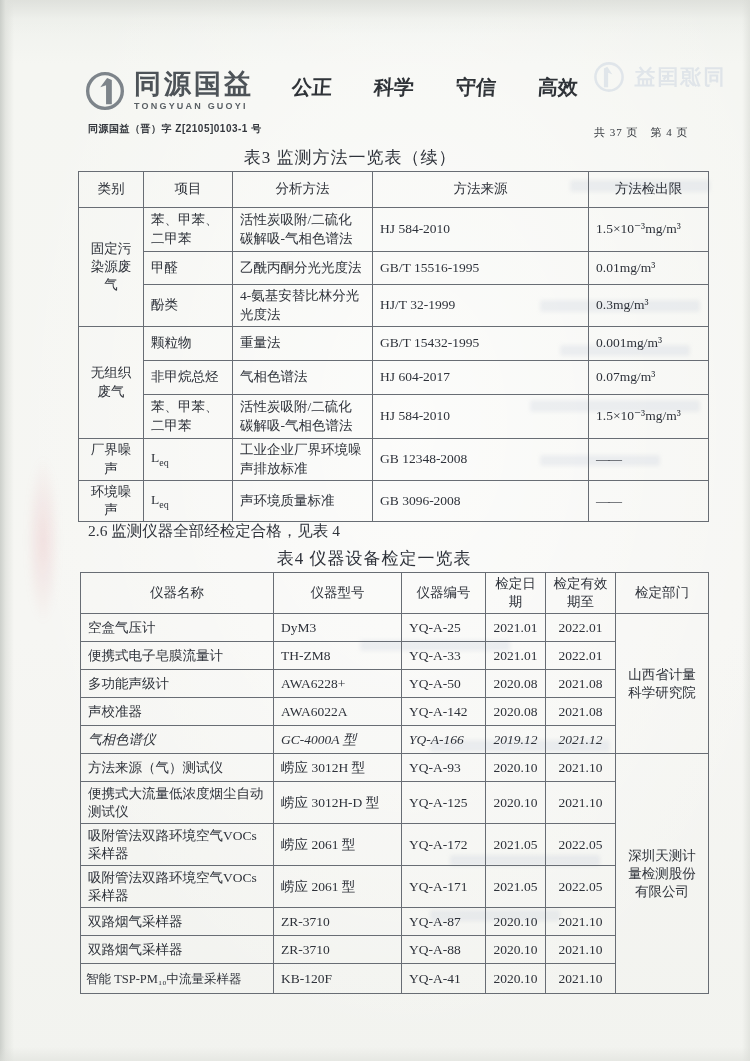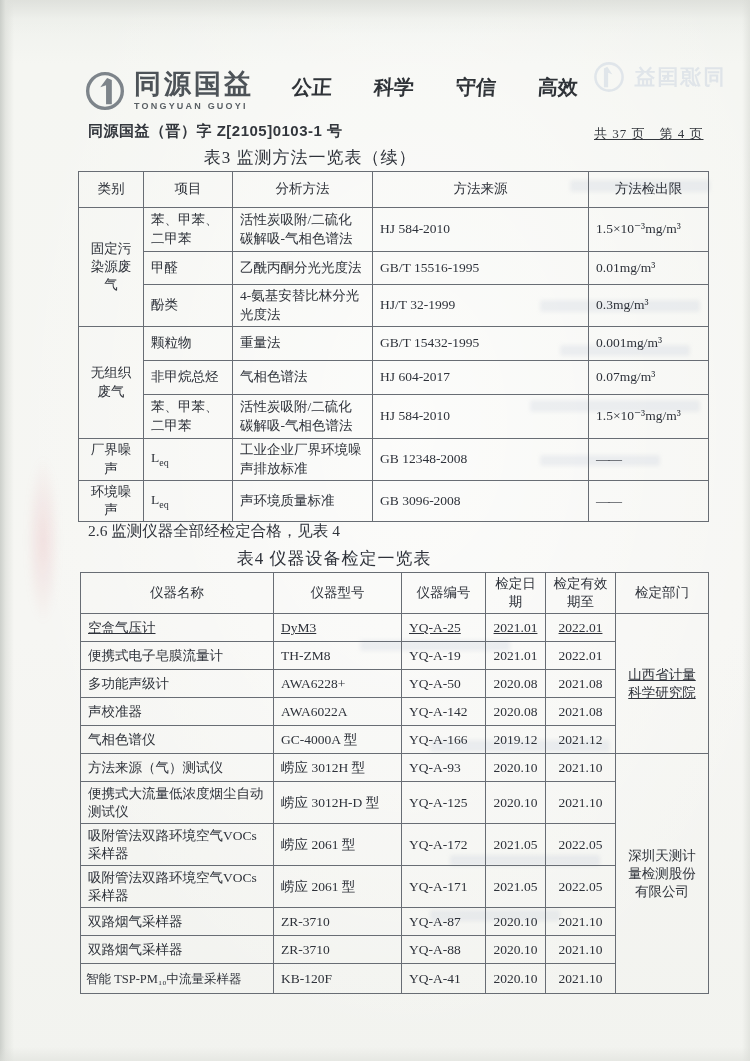--- a/index.html
+++ b/index.html
@@ -37,23 +37,23 @@
   .logo-circle{flex:0 0 auto;}
   .logo-text .cn{font-family:"Liberation Sans","DejaVu Sans",sans-serif;font-weight:bold;
     font-size:27px;letter-spacing:3px;color:#4d5358;line-height:1;}
   .logo-text .en{font-family:"Liberation Sans","DejaVu Sans",sans-serif;font-weight:bold;
     font-size:9px;letter-spacing:2.2px;color:#5a6065;margin-top:3px;}
   .slogans{position:absolute;left:292px;top:74px;display:flex;gap:42px;
     font-family:"Liberation Sans","DejaVu Sans",sans-serif;font-weight:bold;
     font-size:20px;color:#2f3338;transform:skewX(-4deg);}
   .doc-line{position:absolute;left:88px;top:122px;
     font-family:"Liberation Sans","DejaVu Sans",sans-serif;font-weight:600;
-    font-size:15px;color:#33373d;letter-spacing:.5px;}
-  .page-info{position:absolute;left:594px;top:125px;font-size:13px;color:#33373d;letter-spacing:1px;text-decoration:underline;}
-  .tbl-title{position:absolute;left:0;width:620px;text-align:center;font-size:17px;color:#2e323a;letter-spacing:1px;}
+    font-size:10px;color:#33373d;letter-spacing:.5px;}
+  .page-info{position:absolute;left:594px;top:125px;font-size:11px;color:#33373d;letter-spacing:1px;}
+  .tbl-title{position:absolute;left:0;width:620px;text-align:center;font-size:17px;color:#2e323a;letter-spacing:1px;padding-left:40px;}
   #title3{top:146px;}
   .section-line{position:absolute;left:88px;top:521px;font-size:15.5px;color:#2e323a;}
   #title4{top:547px;margin-left:24px;}
   
   table{border-collapse:collapse;table-layout:fixed;}
   td,th{border:1px solid #686d74;font-size:13.5px;font-weight:normal;
     color:#2e323a;padding:2px 7px;line-height:1.35;overflow:hidden;}
   th{text-align:center;}
   .c{text-align:center;}
   #table3{position:absolute;left:78px;top:171px;width:630px;}
@@ -199,50 +199,50 @@
       </colgroup>
     <tbody>
         <tr style="height:40px;">
       <th>仪器名称</th>
       <th>仪器型号</th>
       <th>仪器编号</th>
       <th>检定日期</th>
       <th>检定有效期至</th>
       <th>检定部门</th>
     </tr>
-    <tr style="height:28px;text-decoration:underline;">
+    <tr style="height:28px;">
       <td>空盒气压计</td>
       <td>DyM3</td>
       <td>YQ-A-25</td>
       <td class="c">2021.01</td>
       <td class="c">2022.01</td>
       <td class="c" rowspan="5">山西省计量科学研究院</td>
     </tr>
     <tr style="height:28px;">
       <td>便携式电子皂膜流量计</td>
       <td>TH-ZM8</td>
-      <td>YQ-A-19</td>
+      <td>YQ-A-33</td>
       <td class="c">2021.01</td>
       <td class="c">2022.01</td>
     </tr>
     <tr style="height:28px;">
       <td>多功能声级计</td>
       <td>AWA6228+</td>
       <td>YQ-A-50</td>
       <td class="c">2020.08</td>
       <td class="c">2021.08</td>
     </tr>
     <tr style="height:28px;">
       <td>声校准器</td>
       <td>AWA6022A</td>
       <td>YQ-A-142</td>
       <td class="c">2020.08</td>
       <td class="c">2021.08</td>
     </tr>
-    <tr style="height:28px;">
+    <tr style="height:28px;font-style:italic;">
       <td>气相色谱仪</td>
       <td>GC-4000A 型</td>
       <td>YQ-A-166</td>
       <td class="c">2019.12</td>
       <td class="c">2021.12</td>
     </tr>
     <tr style="height:28px;">
       <td>方法来源（气）测试仪</td>
       <td>崂应 3012H 型</td>
       <td>YQ-A-93</td>

